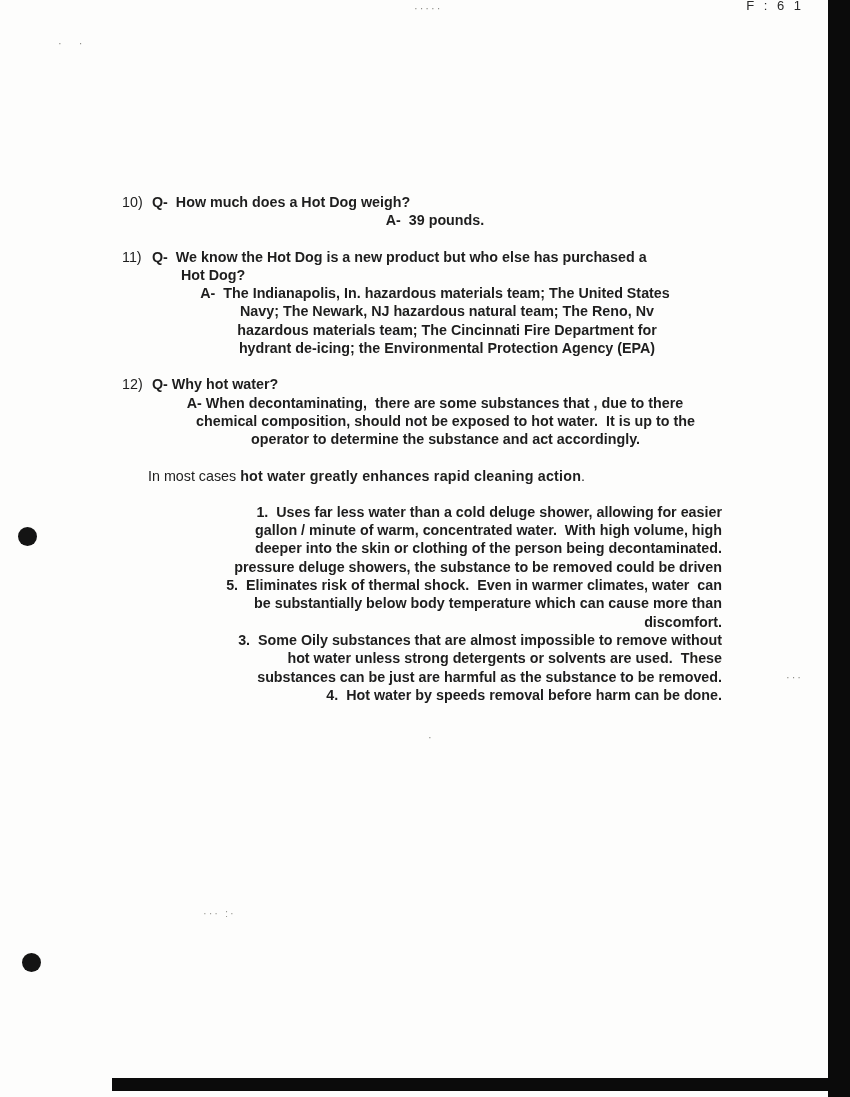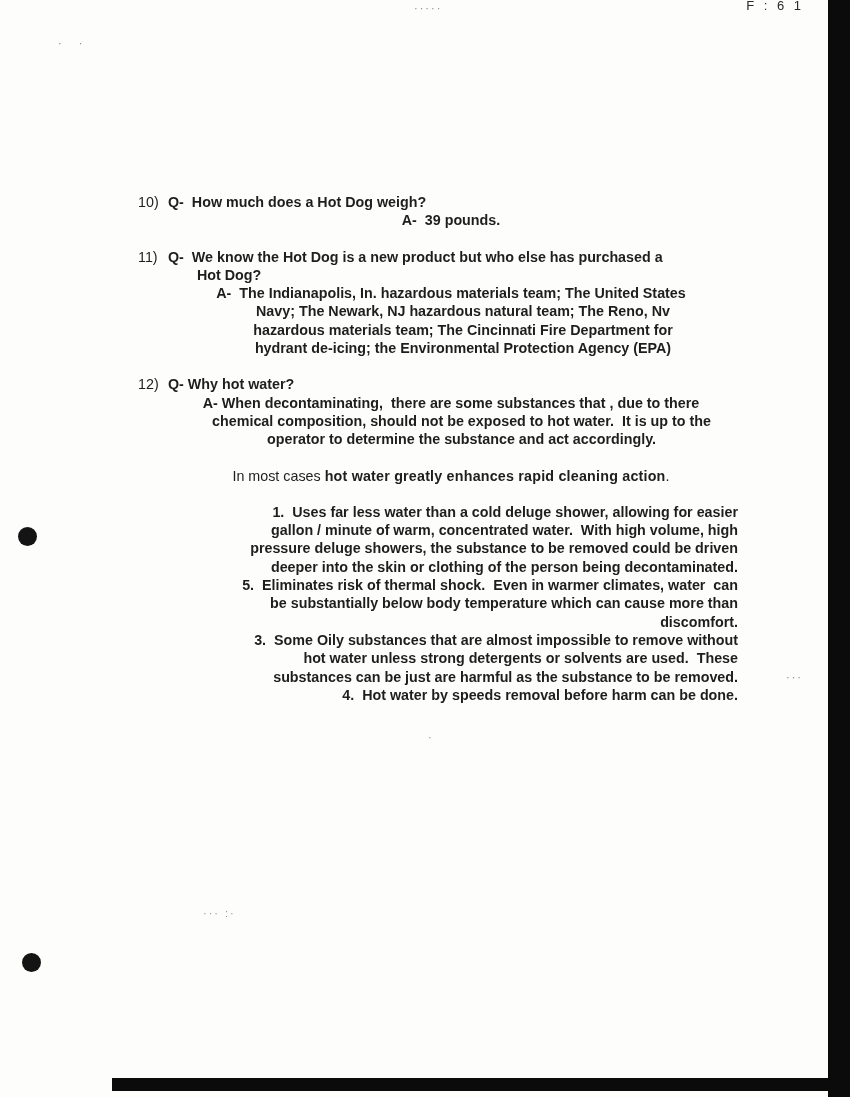--- a/index.html
+++ b/index.html
@@ -56,40 +56,39 @@
   }
   .artifact.top-center { left: 414px; top: -1px; }
   .artifact.top-left { left: 58px; top: 34px; }
   .artifact.right-margin { left: 786px; top: 668px; }
   .artifact.lower-left { left: 203px; top: 904px; color: #9a9a94; }
   .artifact.mid-center { left: 428px; top: 728px; }
 
   
   .content {
     position: absolute;
-    left: 138px;
+    left: 122px;
     top: 193px;
     width: 600px;
   }
   .line { white-space: pre; font-weight: bold; }
   .qa { margin-bottom: 18px; }
   .qa-row { display: flex; }
   .num {
     flex: 0 0 30px;
     white-space: pre;
   }
   .q-block { flex: 1 1 auto; }
   .q-block .line:not(:first-child) { padding-left: 29px; }
   .answer { margin-left: 26px; text-align: center; }
   .answer .line:not(:first-child) { padding-left: 24px; }
   .qa-12 .answer .line:not(:first-child) { padding-left: 21px; }
   .emph {
     margin: 1px 0 18px 26px;
     white-space: pre;
-    text-align: center;
   }
   .emph b { font-weight: 700; letter-spacing: 0.2px; }
   .points { margin-left: 20px; margin-top: 18px; text-align: right; }
 </style>
 </head>
 <body>
 
 <div class="page">
 
   <div class="fax-code">F : 6 1</div>
@@ -142,22 +141,22 @@
           <div class="line">chemical composition, should not be exposed to hot water.  It is up to the</div>
           <div class="line">operator to determine the substance and act accordingly.</div>
         </div>
     </div>
 
     <p class="emph"><span>In most cases </span><b>hot water greatly enhances rapid cleaning action</b><span>.</span></p>
 
     <div class="points">
         <div class="line">1.  Uses far less water than a cold deluge shower, allowing for easier</div>
         <div class="line">gallon / minute of warm, concentrated water.  With high volume, high</div>
+        <div class="line">deeper into the skin or clothing of the person being decontaminated.</div>
         <div class="line">pressure deluge showers, the substance to be removed could be driven</div>
-        <div class="line">deeper into the skin or clothing of the person being decontaminated.</div>
         <div class="line">5.  Eliminates risk of thermal shock.  Even in warmer climates, water  can</div>
         <div class="line">be substantially below body temperature which can cause more than</div>
         <div class="line">discomfort.</div>
         <div class="line">3.  Some Oily substances that are almost impossible to remove without</div>
         <div class="line">hot water unless strong detergents or solvents are used.  These</div>
         <div class="line">substances can be just are harmful as the substance to be removed.</div>
         <div class="line">4.  Hot water by speeds removal before harm can be done.</div>
       </div>
 
   </div>

